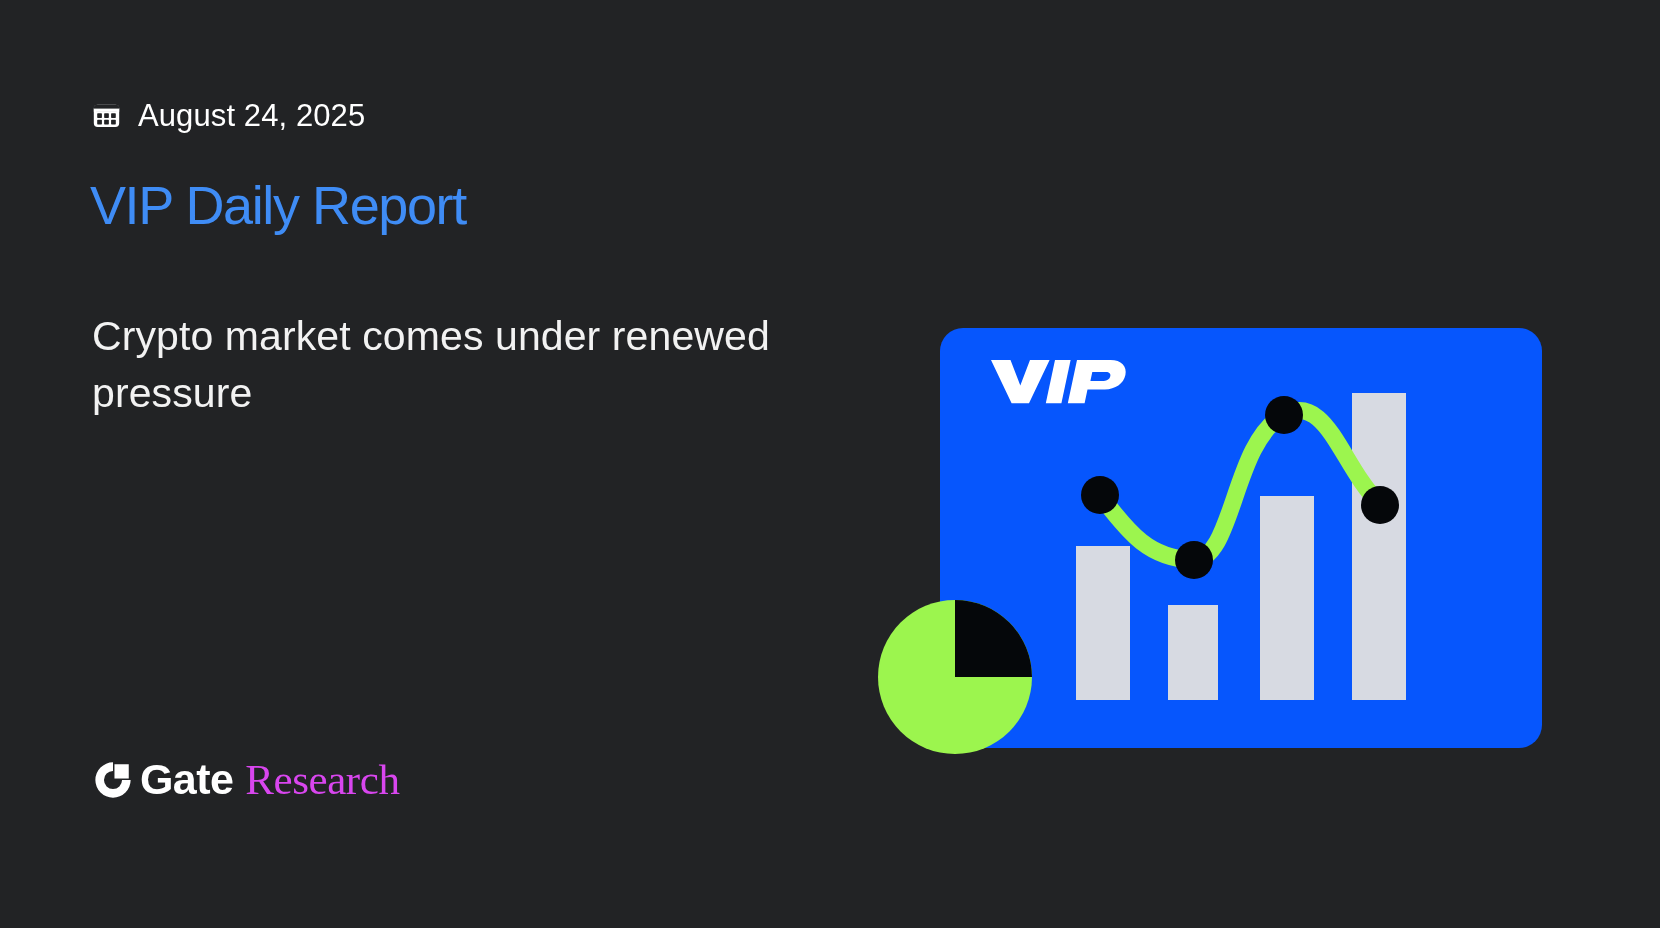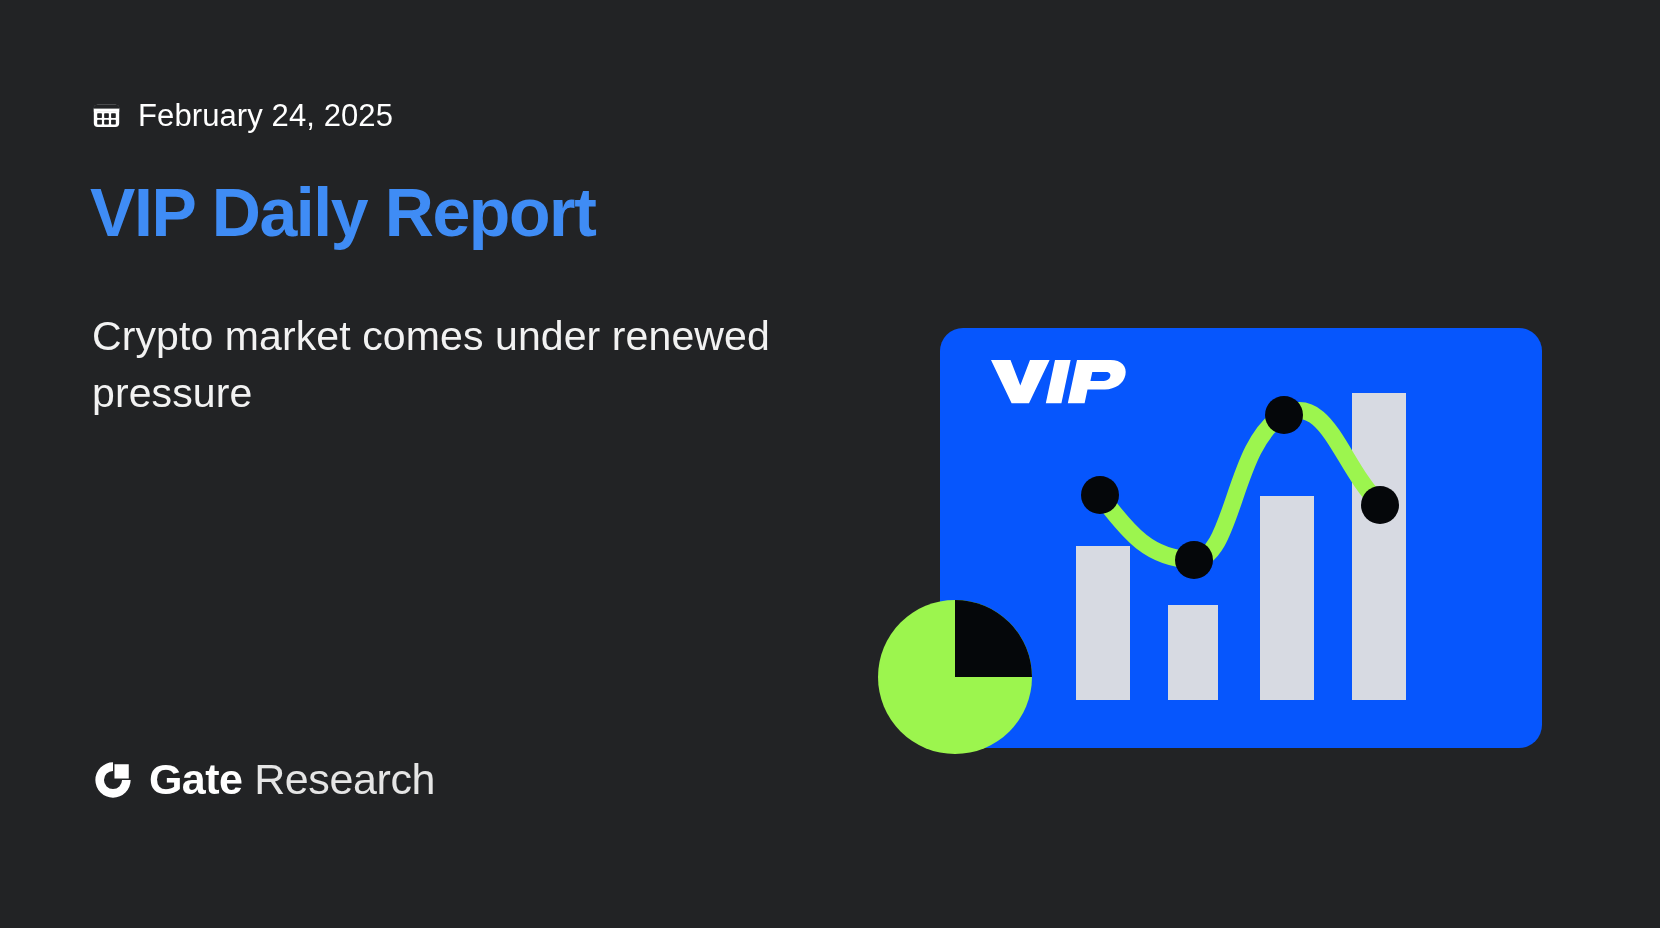--- a/index.html
+++ b/index.html
@@ -17,45 +17,46 @@
     display:flex; align-items:center; gap:17px;
   }
   .cal-icon { width:29px; height:29px; display:block; }
   .date-text {
     color:#ffffff; font-size:31px; letter-spacing:.1px; line-height:1;
     white-space:nowrap;
   }
 
   .headline {
     position:absolute; left:90px; top:177px;
-    color:#3f8cf5; font-size:68px; font-weight:700;
+    color:#3f8cf5; font-size:54px; font-weight:400;
     letter-spacing:-1.4px; line-height:1.05; white-space:nowrap;
   }
 
   .subhead {
     position:absolute; left:92px; top:308px;
     color:#f2f2f2; font-size:41px; font-weight:400;
     line-height:1.38; letter-spacing:.1px;
     width:760px;
   }
 
   
   .brand {
     position:absolute; left:92px; top:758px;
-    display:flex; align-items:center; gap:15px;
+    display:flex; align-items:center; gap:6px;
   }
   .brand-mark { width:42px; height:42px; display:block; }
   .brand-text { display:flex; align-items:baseline; gap:12px; }
   .brand-gate {
     color:#ffffff; font-size:43px; font-weight:700; letter-spacing:-.6px;
     line-height:1;
   }
   .brand-research {
-    color:#e5e5e5; font-size:43px; font-weight:400; letter-spacing:-.4px;
+    color:#d946ef; font-size:43px; font-weight:400; letter-spacing:-.4px;
     line-height:1;
+    font-family:Liberation Serif, serif;
   }
 
   
   .art { position:absolute; left:872px; top:320px; width:690px; height:460px; }
   .art svg { display:block; width:690px; height:460px; }
 </style>
 </head>
 <body>
 
 <div id="stage">
@@ -67,21 +68,21 @@
         <rect x="1.5" y="3" width="21" height="5.4" rx="2.6" fill="#222325"></rect>
         <rect x="1.5" y="6.3" width="21" height="2.6" fill="#ffffff"></rect>
         <rect x="4.3" y="10.2" width="3.9" height="3.8" rx="0.5" fill="#222325"></rect>
         <rect x="10.05" y="10.2" width="3.9" height="3.8" rx="0.5" fill="#222325"></rect>
         <rect x="15.8" y="10.2" width="3.9" height="3.8" rx="0.5" fill="#222325"></rect>
         <rect x="4.3" y="15.6" width="3.9" height="3.8" rx="0.5" fill="#222325"></rect>
         <rect x="10.05" y="15.6" width="3.9" height="3.8" rx="0.5" fill="#222325"></rect>
         <rect x="15.8" y="15.6" width="3.9" height="3.8" rx="0.5" fill="#222325"></rect>
       </svg>
     </span>
-    <span class="date-text">February 24, 2025</span>
+    <span class="date-text">August 24, 2025</span>
   </div>
 
   <h1 class="headline">VIP Daily Report</h1>
 
   <p class="subhead">Crypto market comes under renewed pressure</p>
 
   <div class="brand">
     <span>
       <svg class="brand-mark" viewBox="0 0 40 40" aria-hidden="true">
         <path d="M20 3.2A16.8 16.8 0 1 0 36.8 20H28.6A8.6 8.6 0 1 1 20 11.4Z" fill="#ffffff"></path>

